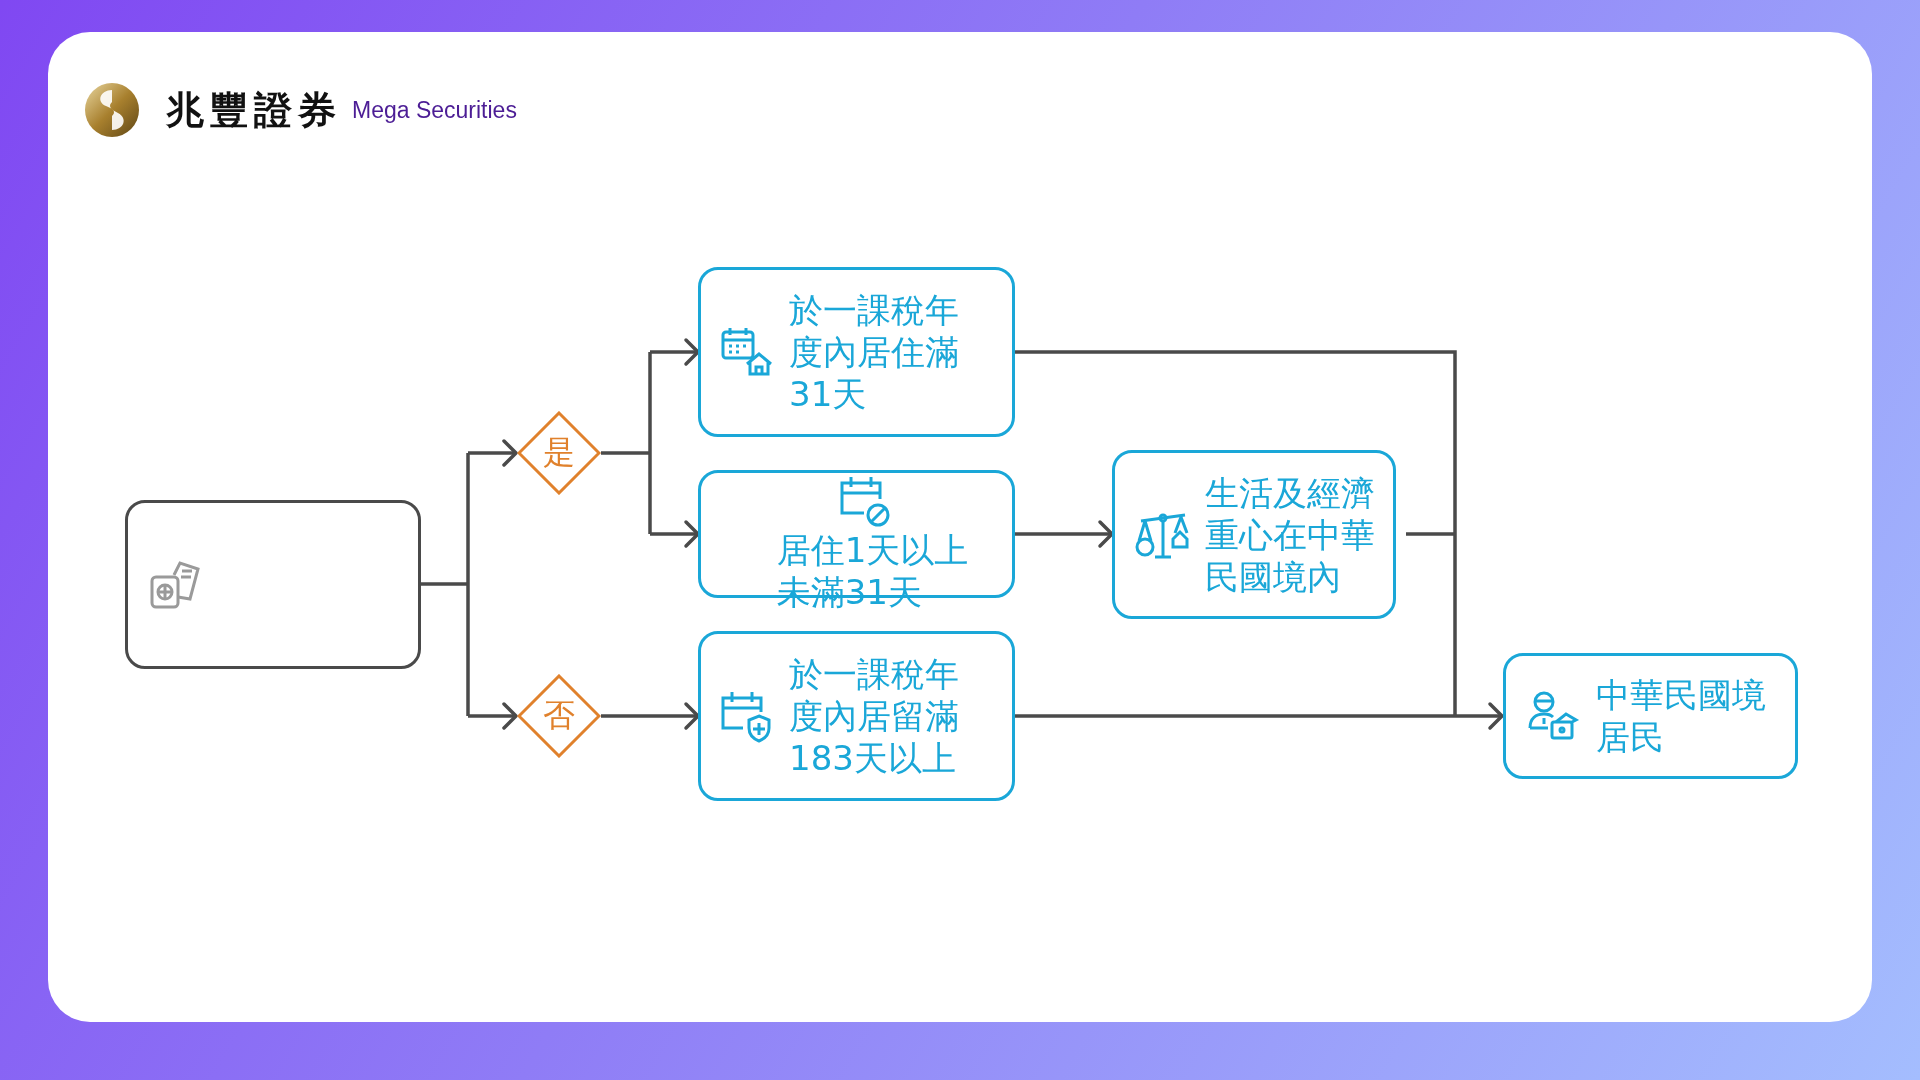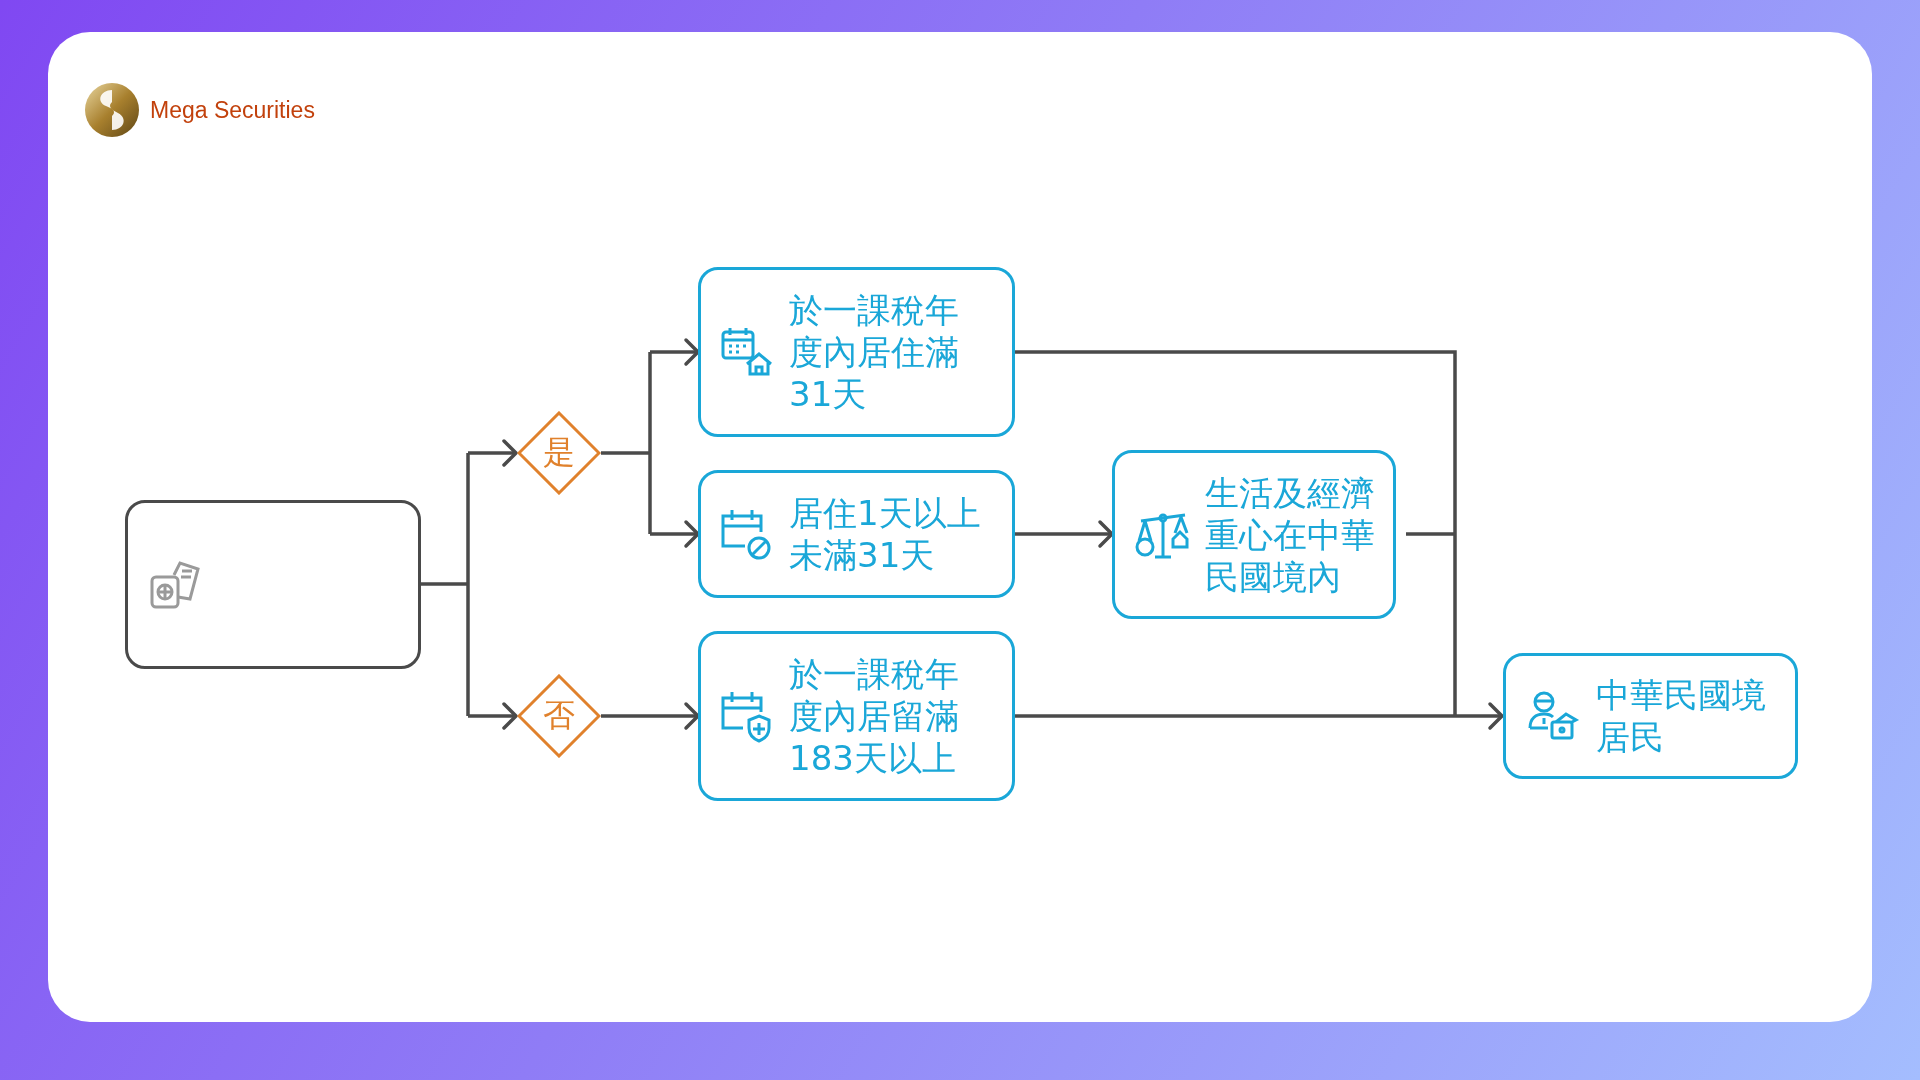--- a/index.html
+++ b/index.html
@@ -3,21 +3,21 @@
 <meta charset="utf-8">
 <style>
   html,body{margin:0;padding:0;}
   body{width:1920px;height:1080px;overflow:hidden;
     background:linear-gradient(120deg,#8048F2 0%,#8F7CF6 45%,#A4BDFE 100%);
     font-family:"DejaVu Sans",sans-serif;position:relative;}
   .card{position:absolute;left:48px;top:32px;width:1824px;height:990px;background:#fff;border-radius:42px;}
   .logo{position:absolute;left:84px;top:82px;display:flex;align-items:center;}
   .logo-mark{width:56px;height:56px;}
   .logo-cn{margin-left:26px;font-size:38px;font-weight:bold;color:#111;letter-spacing:6px;}
-  .logo-en{margin-left:10px;font-size:23px;color:#c2410c;font-family:"Liberation Sans",sans-serif;}
+  .logo-en{margin-left:10px;font-size:23px;color:#4c1d95;font-family:"Liberation Sans",sans-serif;}
   svg.lines{position:absolute;left:0;top:0;}
   .box{position:absolute;box-sizing:border-box;border-radius:20px;background:#fff;display:flex;align-items:center;}
   .box.grey{border:3px solid #4a4a4a;}
   .box.blue{border:3px solid #1AA7D8;}
   .box .icon{width:56px;height:56px;flex:none;}
   .box .txt{font-size:34px;line-height:42px;white-space:pre-line;}
   .grey .txt{color:#111;}
   .blue .txt{color:#1AA7D8;}
   .diamond{position:absolute;width:84px;height:84px;}
   .diamond .lbl{position:absolute;left:0;top:0;width:84px;height:84px;display:flex;align-items:center;justify-content:center;color:#E0812C;font-size:32px;}
@@ -32,20 +32,21 @@
     <defs>
       <linearGradient id="gold" x1="0" y1="0" x2="1" y2="1">
         <stop offset="0" stop-color="#E9D7A0"></stop>
           <stop offset="0.5" stop-color="#A8802E"></stop>
           <stop offset="1" stop-color="#5E4514"></stop>
       </linearGradient>
     </defs>
     <circle cx="28" cy="28" r="27" fill="url(#gold)"></circle>
     <path d="M28 8 C16 8 12 20 22 24 C30 27 32 30 28 34 L28 48 C40 48 44 36 34 31 C26 27 24 24 28 20 Z" fill="#fff" opacity="0.9"></path>
   </svg>
+  <span class="logo-cn">兆豐證券</span>
   <span class="logo-en">Mega Securities</span>
 </div>
 
 <svg class="lines" width="1920" height="1080">
   <g fill="none" stroke="#4a4a4a" stroke-width="3.5">
     <path d="M420 584 H468"></path>
     <path d="M468 453 V716"></path>
     <path d="M468 453 H514"></path>
     <path d="M468 716 H514"></path>
     <path d="M601 453 H650"></path>
@@ -98,21 +99,21 @@
       <path d="M4 16h30M11 4v7M27 4v7"></path>
     <path d="M10 22h3M17 22h3M24 22h3M10 28h3M17 28h3"></path>
     <path d="M28 40 L40 30 L52 40 M31 38 V50 H49 V38"></path>
       <path d="M37 50 V43 h6 v7"></path>
   </svg>
   <span class="txt" style="margin-left:14px;">於一課稅年
 度內居住滿
 31天</span>
 </div>
 
-<div class="box blue" style="left:698px;top:470px;width:317px;height:128px;padding-left:18px;">
+<div class="box blue" style="left:698px;top:470px;width:317px;height:128px;padding-left:18px;flex-direction:column;">
   <svg class="icon" viewBox="0 0 56 56" fill="none" stroke="#1AA7D8" stroke-width="3">
     <path d="M26 40 H4 V10 H42 V26"></path>
       <path d="M4 20h38M13 4v10M33 4v10"></path>
     <circle cx="40" cy="42" r="10"></circle>
       <path d="M33 49 L47 35"></path>
   </svg>
   <span class="txt" style="margin-left:14px;">居住1天以上
 未滿31天</span>
 </div>
 

